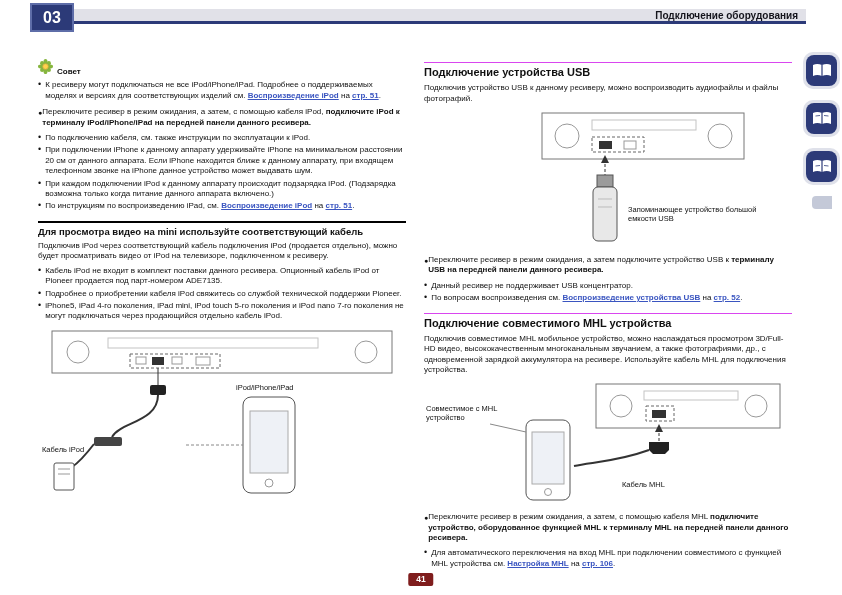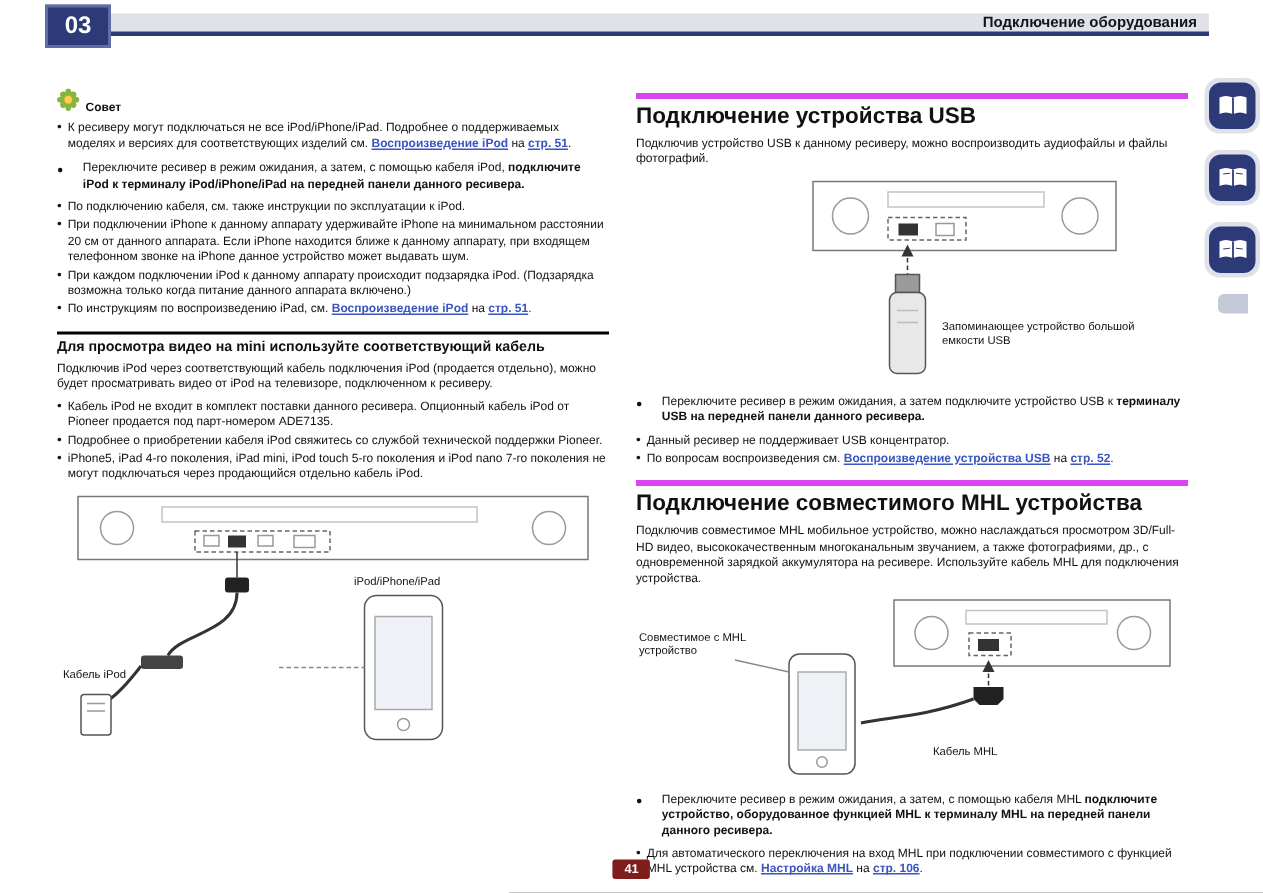--- a/index.html
+++ b/index.html
@@ -30,28 +30,28 @@
   .col-left { left:38px; }
   .col-right { left:424px; }
 
   .tip { display:flex; align-items:center; gap:4px; margin-bottom:3px; }
   .tip-label { font-size:8px; font-weight:bold;margin-top:11px; }
 
   .note { display:flex; gap:4px; margin-bottom:2px; }
   .note .b::before { content:"•"; font-size:9px; line-height:1.1; }
   .note .t { flex:1; }
 
-  .step { display:flex; gap:13px; margin:6px 0 5px; }
+  .step { display:flex; gap:0; margin:6px 0 5px; }
   .step .b::before { content:"●"; font-size:7px; position:relative; top:1px; }
   .step .t { flex:1; }
   .step b { font-weight:bold; }
 
   .sec-title { border-top:2px solid #000; margin-top:9px; padding-top:3px;
                font-weight:bold; font-size:9.5px; margin-bottom:4px; line-height:1.2; }
-  .sec-title.big { border-top:4px solid #d946ef; font-size:15px; }
+  .sec-title.big { border-top:1px solid #d946ef; font-size:11px; }
   .para { margin-bottom:4px; }
 
   .link { color:#3a55c0; text-decoration:underline; cursor:pointer;font-weight:bold; }
 
   .fig { position:relative; margin-top:5px; }
   .fig svg { display:block; }
   .fig-label { position:absolute; font-size:7.5px; line-height:1.2; color:#111; }
 
   .pagenum { position:absolute; bottom:9px; left:50%; transform:translateX(-50%);
              background:#7f1d1d; color:#fff; font-size:8.5px; font-weight:bold;

